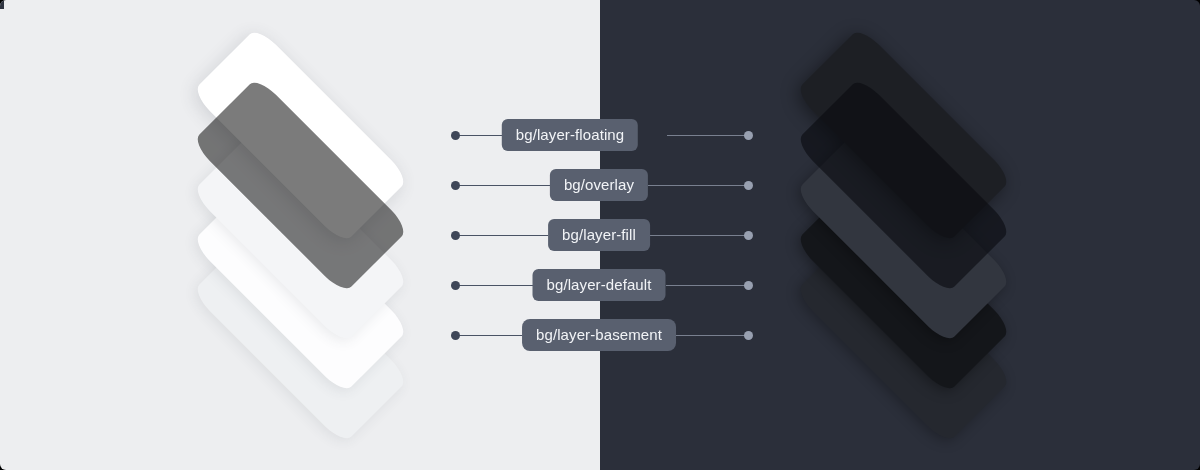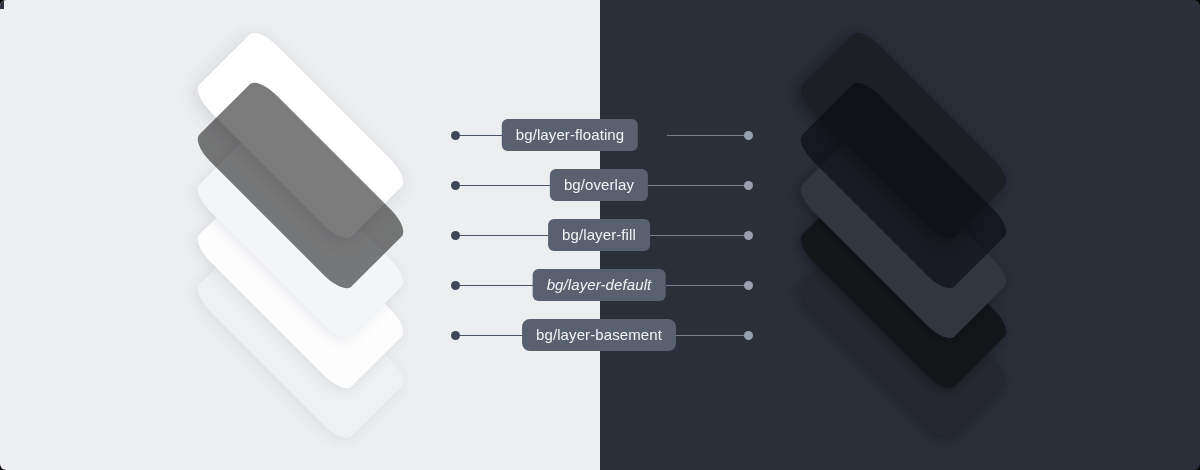--- a/index.html
+++ b/index.html
@@ -152,21 +152,21 @@
       <div class="pill" style="left: 599px; top: 185px;">bg/overlay</div>
       <div class="lead lead-light" style="left: 455px; top: 235px; width: 93.0859px;"></div>
       <div class="dot dot-light" style="left: 455px; top: 235px;"></div>
       <div class="lead lead-dark" style="top: 235px; left: 649.914px; width: 98.0859px;"></div>
       <div class="dot dot-dark" style="left: 748px; top: 235px;"></div>
       <div class="pill" style="left: 599px; top: 235px;">bg/layer-fill</div>
       <div class="lead lead-light" style="left: 455px; top: 285px; width: 77.5px;"></div>
       <div class="dot dot-light" style="left: 455px; top: 285px;"></div>
       <div class="lead lead-dark" style="top: 285px; left: 665.5px; width: 82.5px;"></div>
       <div class="dot dot-dark" style="left: 748px; top: 285px;"></div>
-      <div class="pill" style="left: 599px; top: 285px; font-style: italic;">bg/layer-default</div>
+      <div class="pill" style="left: 599px; top: 285px;">bg/layer-default</div>
       <div class="lead lead-light" style="left: 455px; top: 335px; width: 67.0312px;"></div>
       <div class="dot dot-light" style="left: 455px; top: 335px;"></div>
       <div class="lead lead-dark" style="top: 335px; left: 675.969px; width: 72.0312px;"></div>
       <div class="dot dot-dark" style="left: 748px; top: 335px;"></div>
       <div class="pill" style="left: 599px; top: 335px; border-radius: 8px;">bg/layer-basement</div>
     </div>
 
 </div>
 
 </body></html>

